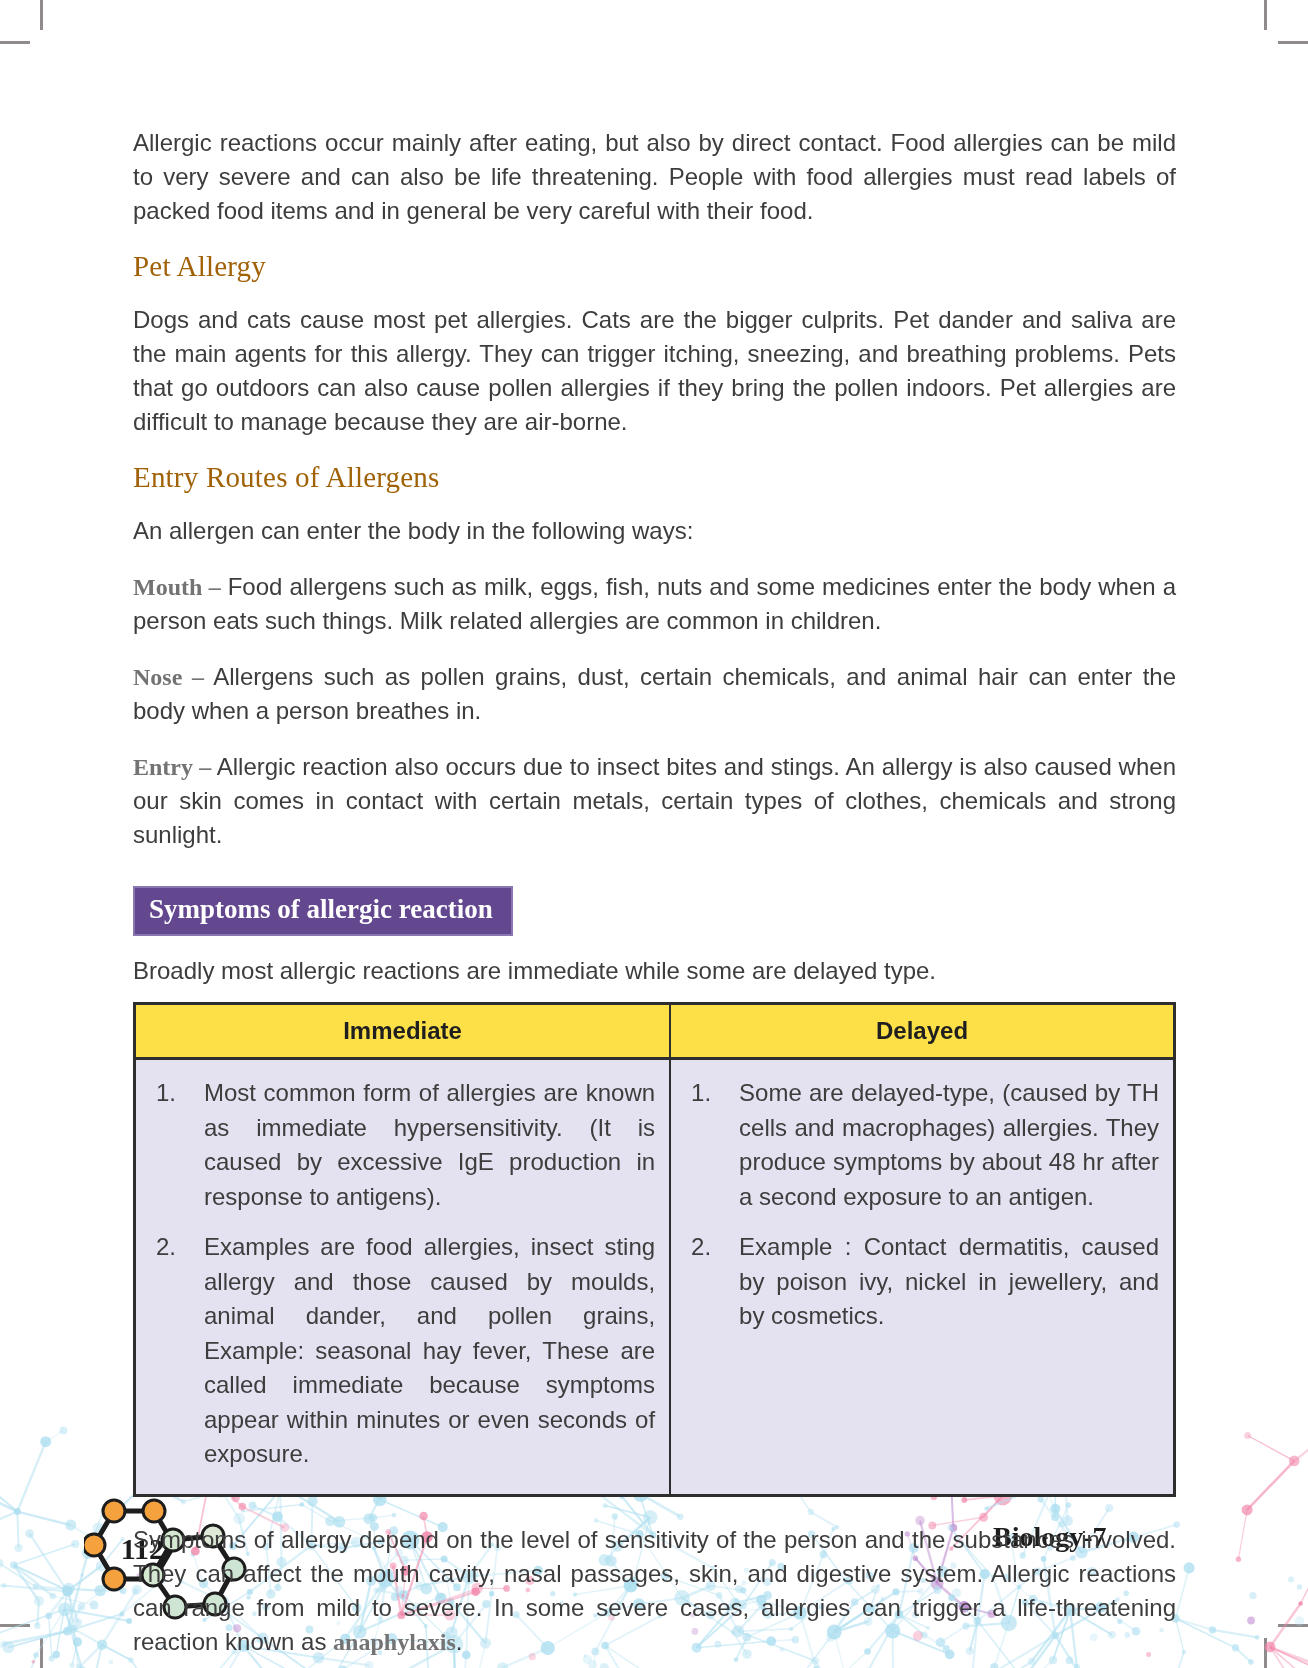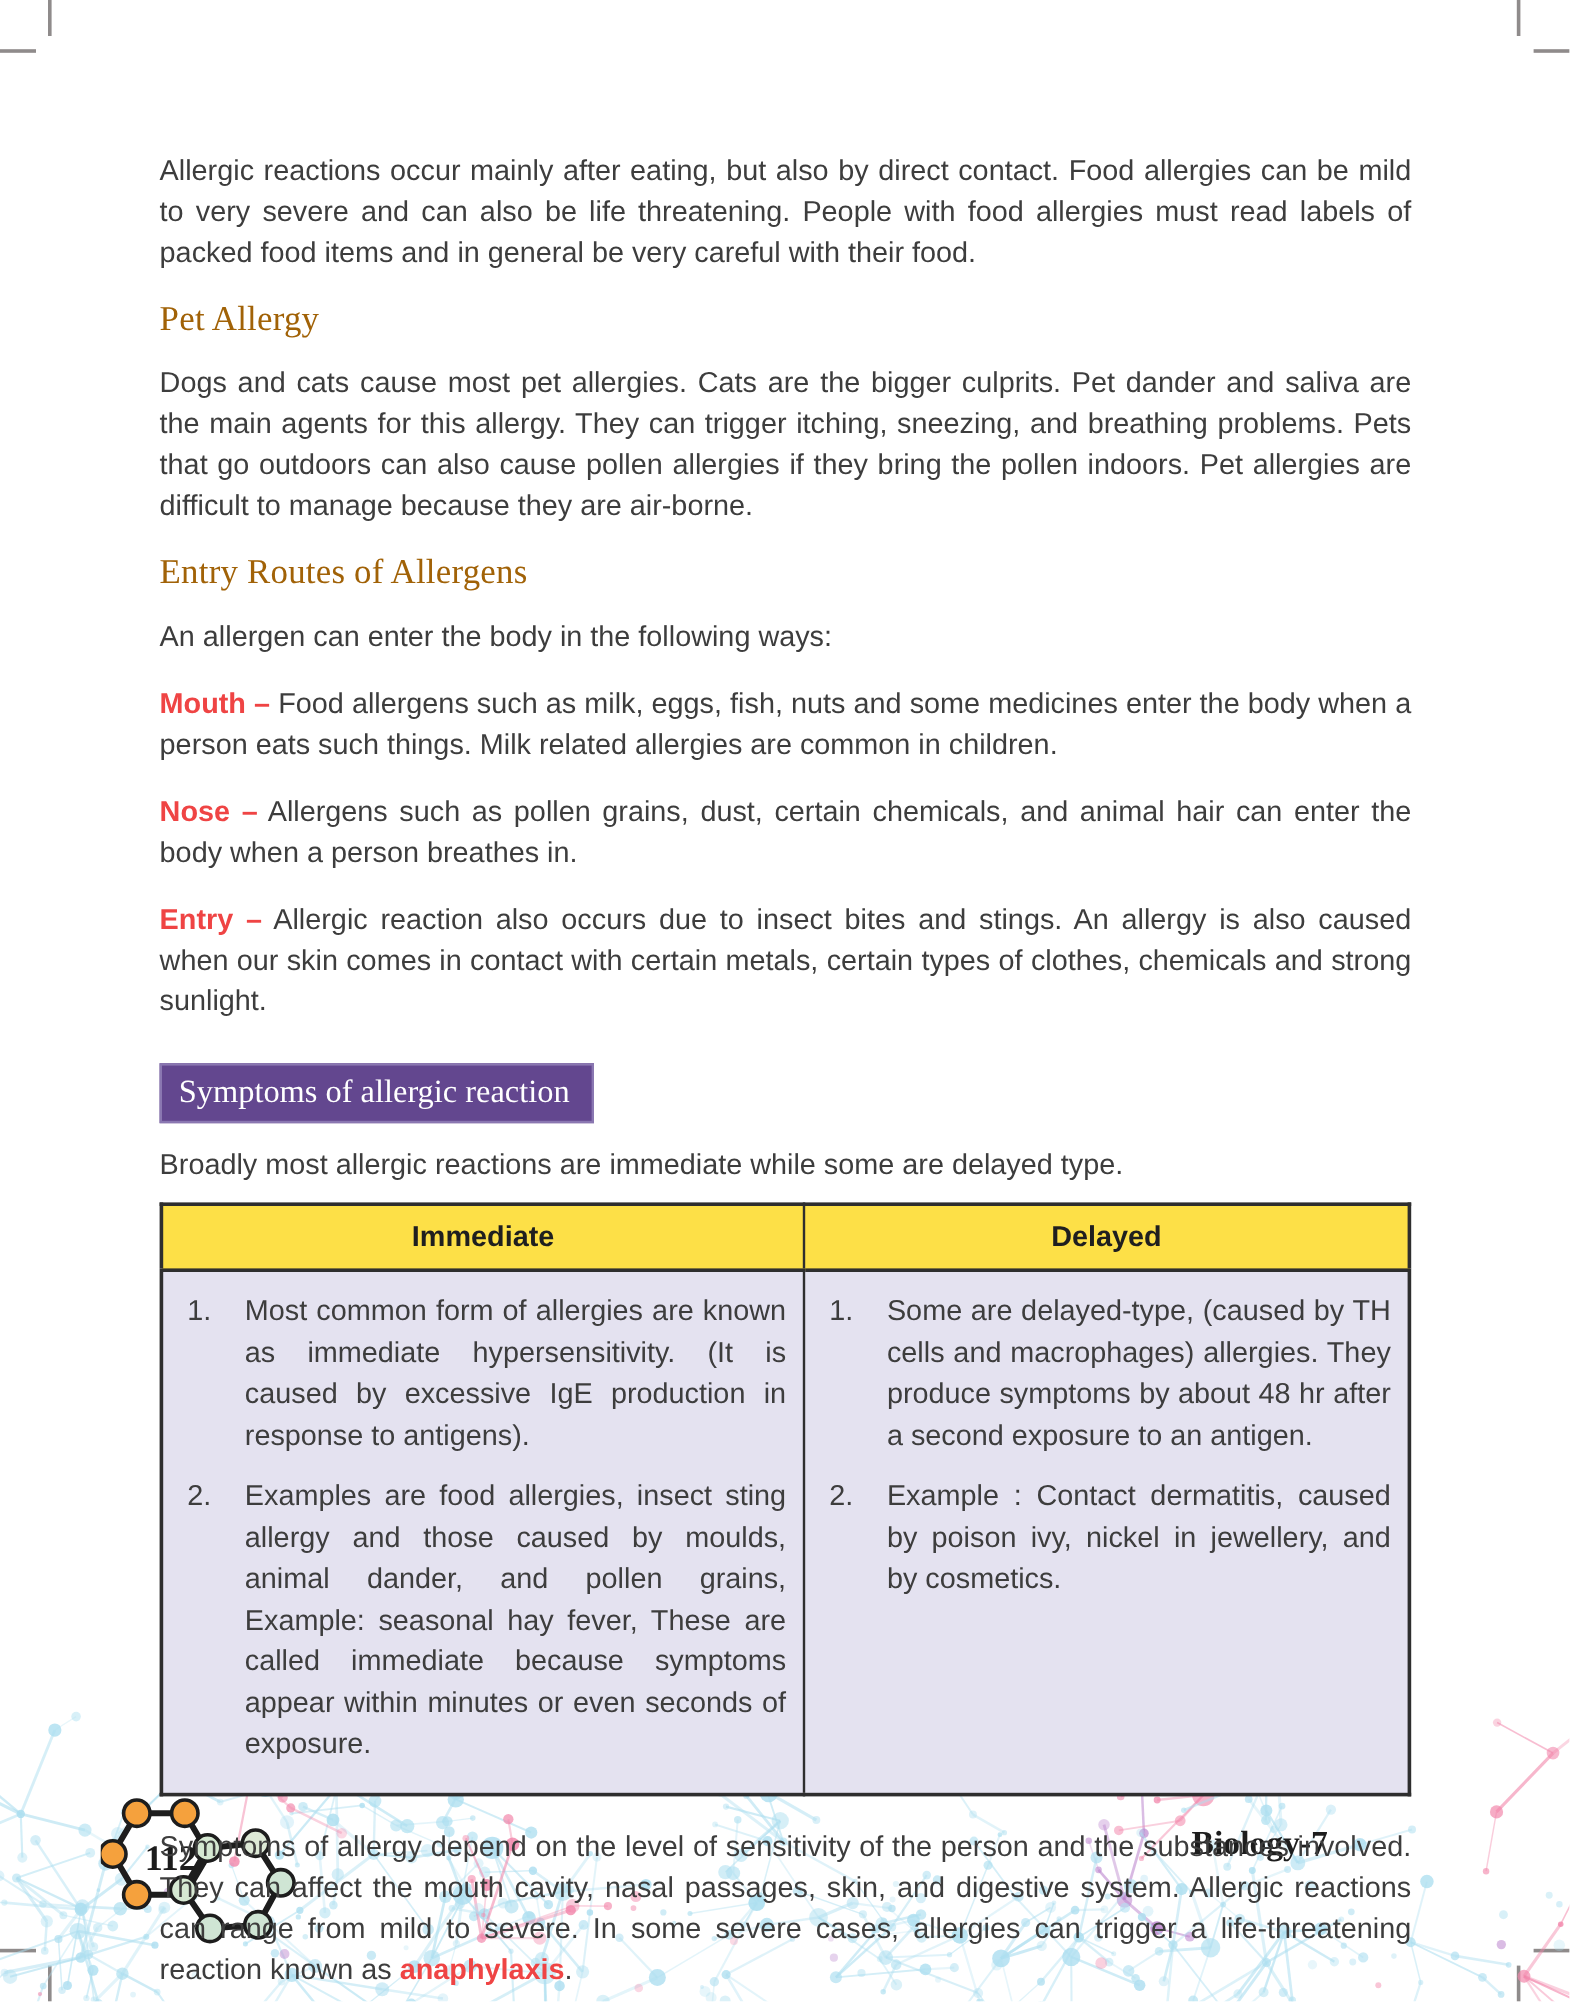--- a/index.html
+++ b/index.html
@@ -8,27 +8,27 @@
          font-family:"Liberation Sans", sans-serif; color:#3d3d3d; }
 
   
   .crop { position:absolute; background:#8f8b8b; }
   .crop.v { width:3px; height:30px; }
   .crop.h { width:30px; height:3px; }
 
   
   .content { position:absolute; left:133px; top:126px; width:1043px; z-index:3; }
   .body-text { font-size:24px; line-height:34px; text-align:justify; margin:0 0 22px; }
-  .body-text b { color:#ef4444; }
+  .body-text b { color:#737373;font-family:Liberation Serif, serif; }
   h2.mag-heading { font-family:"Liberation Serif", serif; font-weight:400;
        font-size:29px; color:#a16207; margin:10px 0 20px; letter-spacing:0.2px; }
   h2.routes-heading { margin-top:16px; }
 
   .box-heading { display:inline-block; background:#63478f; border:2px solid #8a77b1;
-       color:#ffffff; font-family:"Liberation Serif", serif; font-weight:400;
+       color:#ffffff; font-family:"Liberation Serif", serif; font-weight:700;
        font-size:27px; padding:6px 18px 9px 14px; margin:8px 0 18px; }
 
   .lead-line { margin-bottom:14px; }
 
   table.symptoms { width:100%; border-collapse:collapse; border:3px solid #2e2e2e; }
   table.symptoms th { background:#fde047; border:2px solid #2e2e2e;
        border-bottom:3px solid #2e2e2e; font-size:24px; color:#1f1f1f;
        padding:12px 6px; font-weight:700; }
   table.symptoms td { background:#e4e2f0; border:2px solid #2e2e2e;
        vertical-align:top; padding:16px 14px 22px 12px; }

